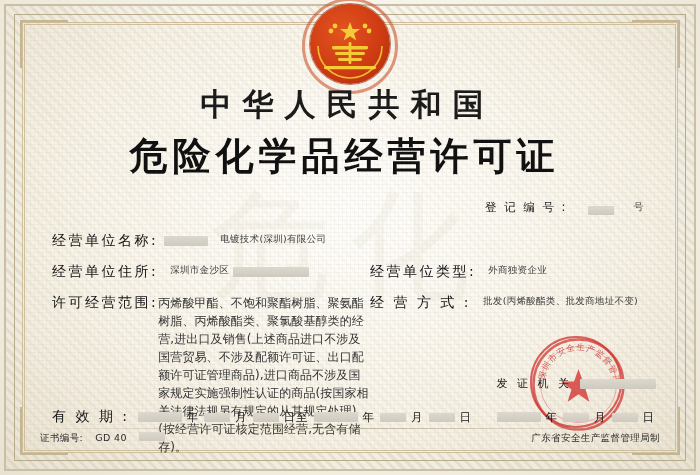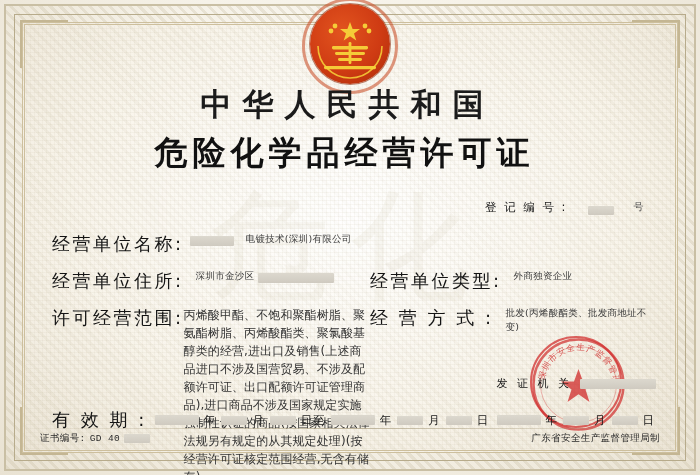--- a/index.html
+++ b/index.html
@@ -75,21 +75,21 @@
     font-size:31px;
     letter-spacing:11px;
     color:#1b1b1b;
     text-indent:11px;
     line-height:1.2;
   }
   .doc-title{
     margin-top:8px;
     font-family:"DejaVu Serif", serif;
     font-weight:bold;
-    font-size:33px;
+    font-size:38px;
     letter-spacing:5px;
     color:#111;
     text-indent:5px;
   }
   
   .regline{
     position:absolute;right:56px;top:200px;
     display:flex;align-items:flex-end;gap:20px;
     font-size:11.5px;color:#1c1c1c;
   }
@@ -110,21 +110,21 @@
 
   
   .fields{
     position:absolute;left:52px;right:40px;top:232px;
   }
   .row{display:flex;align-items:flex-start;margin-bottom:13px;}
   .col{display:flex;align-items:flex-start;}
   .col.left{width:318px;}
   .col.right{flex:1;}
   .flabel{
-    font-size:18px;color:#141414;letter-spacing:2.5px;white-space:nowrap;
+    font-size:14px;color:#141414;letter-spacing:2.5px;white-space:nowrap;
     font-family:"DejaVu Sans", sans-serif;
   }
   .fvalue{
     font-size:9.5px;color:#3d3d3d;margin-left:12px;line-height:1.45;
     letter-spacing:.3px;
   }
   .scope{
     font-size:12px;color:#333;line-height:1.5;letter-spacing:.1px;
     max-width:250px;
   }
@@ -150,21 +150,21 @@
     display:flex;align-items:center;
   }
   .validity .flabel{margin-right:8px;}
   .vunit{font-size:11.5px;color:#1a1a1a;margin:0 5px;letter-spacing:1px;}
   
   .footline{
     position:absolute;left:40px;right:40px;bottom:30px;
     display:flex;justify-content:space-between;align-items:center;
     font-size:9.5px;color:#2a2a2a;letter-spacing:.4px;
   }
-  .footline .code{display:flex;align-items:center;gap:4px;font-family:Liberation Mono, monospace;}
+  .footline .code{display:flex;align-items:flex-start;gap:12px;}
   .hairline{
     position:absolute;left:26px;right:26px;bottom:46px;height:1px;
     background:linear-gradient(90deg, rgba(190,178,150,0), rgba(170,158,128,.7), rgba(190,178,150,0));
   }
   .watermark{
     position:absolute;left:50%;top:52%;transform:translate(-50%,-50%);
     font-family:"DejaVu Serif", serif;
     font-size:120px;color:rgba(200,188,160,.10);
     letter-spacing:20px;pointer-events:none;white-space:nowrap;
   }

